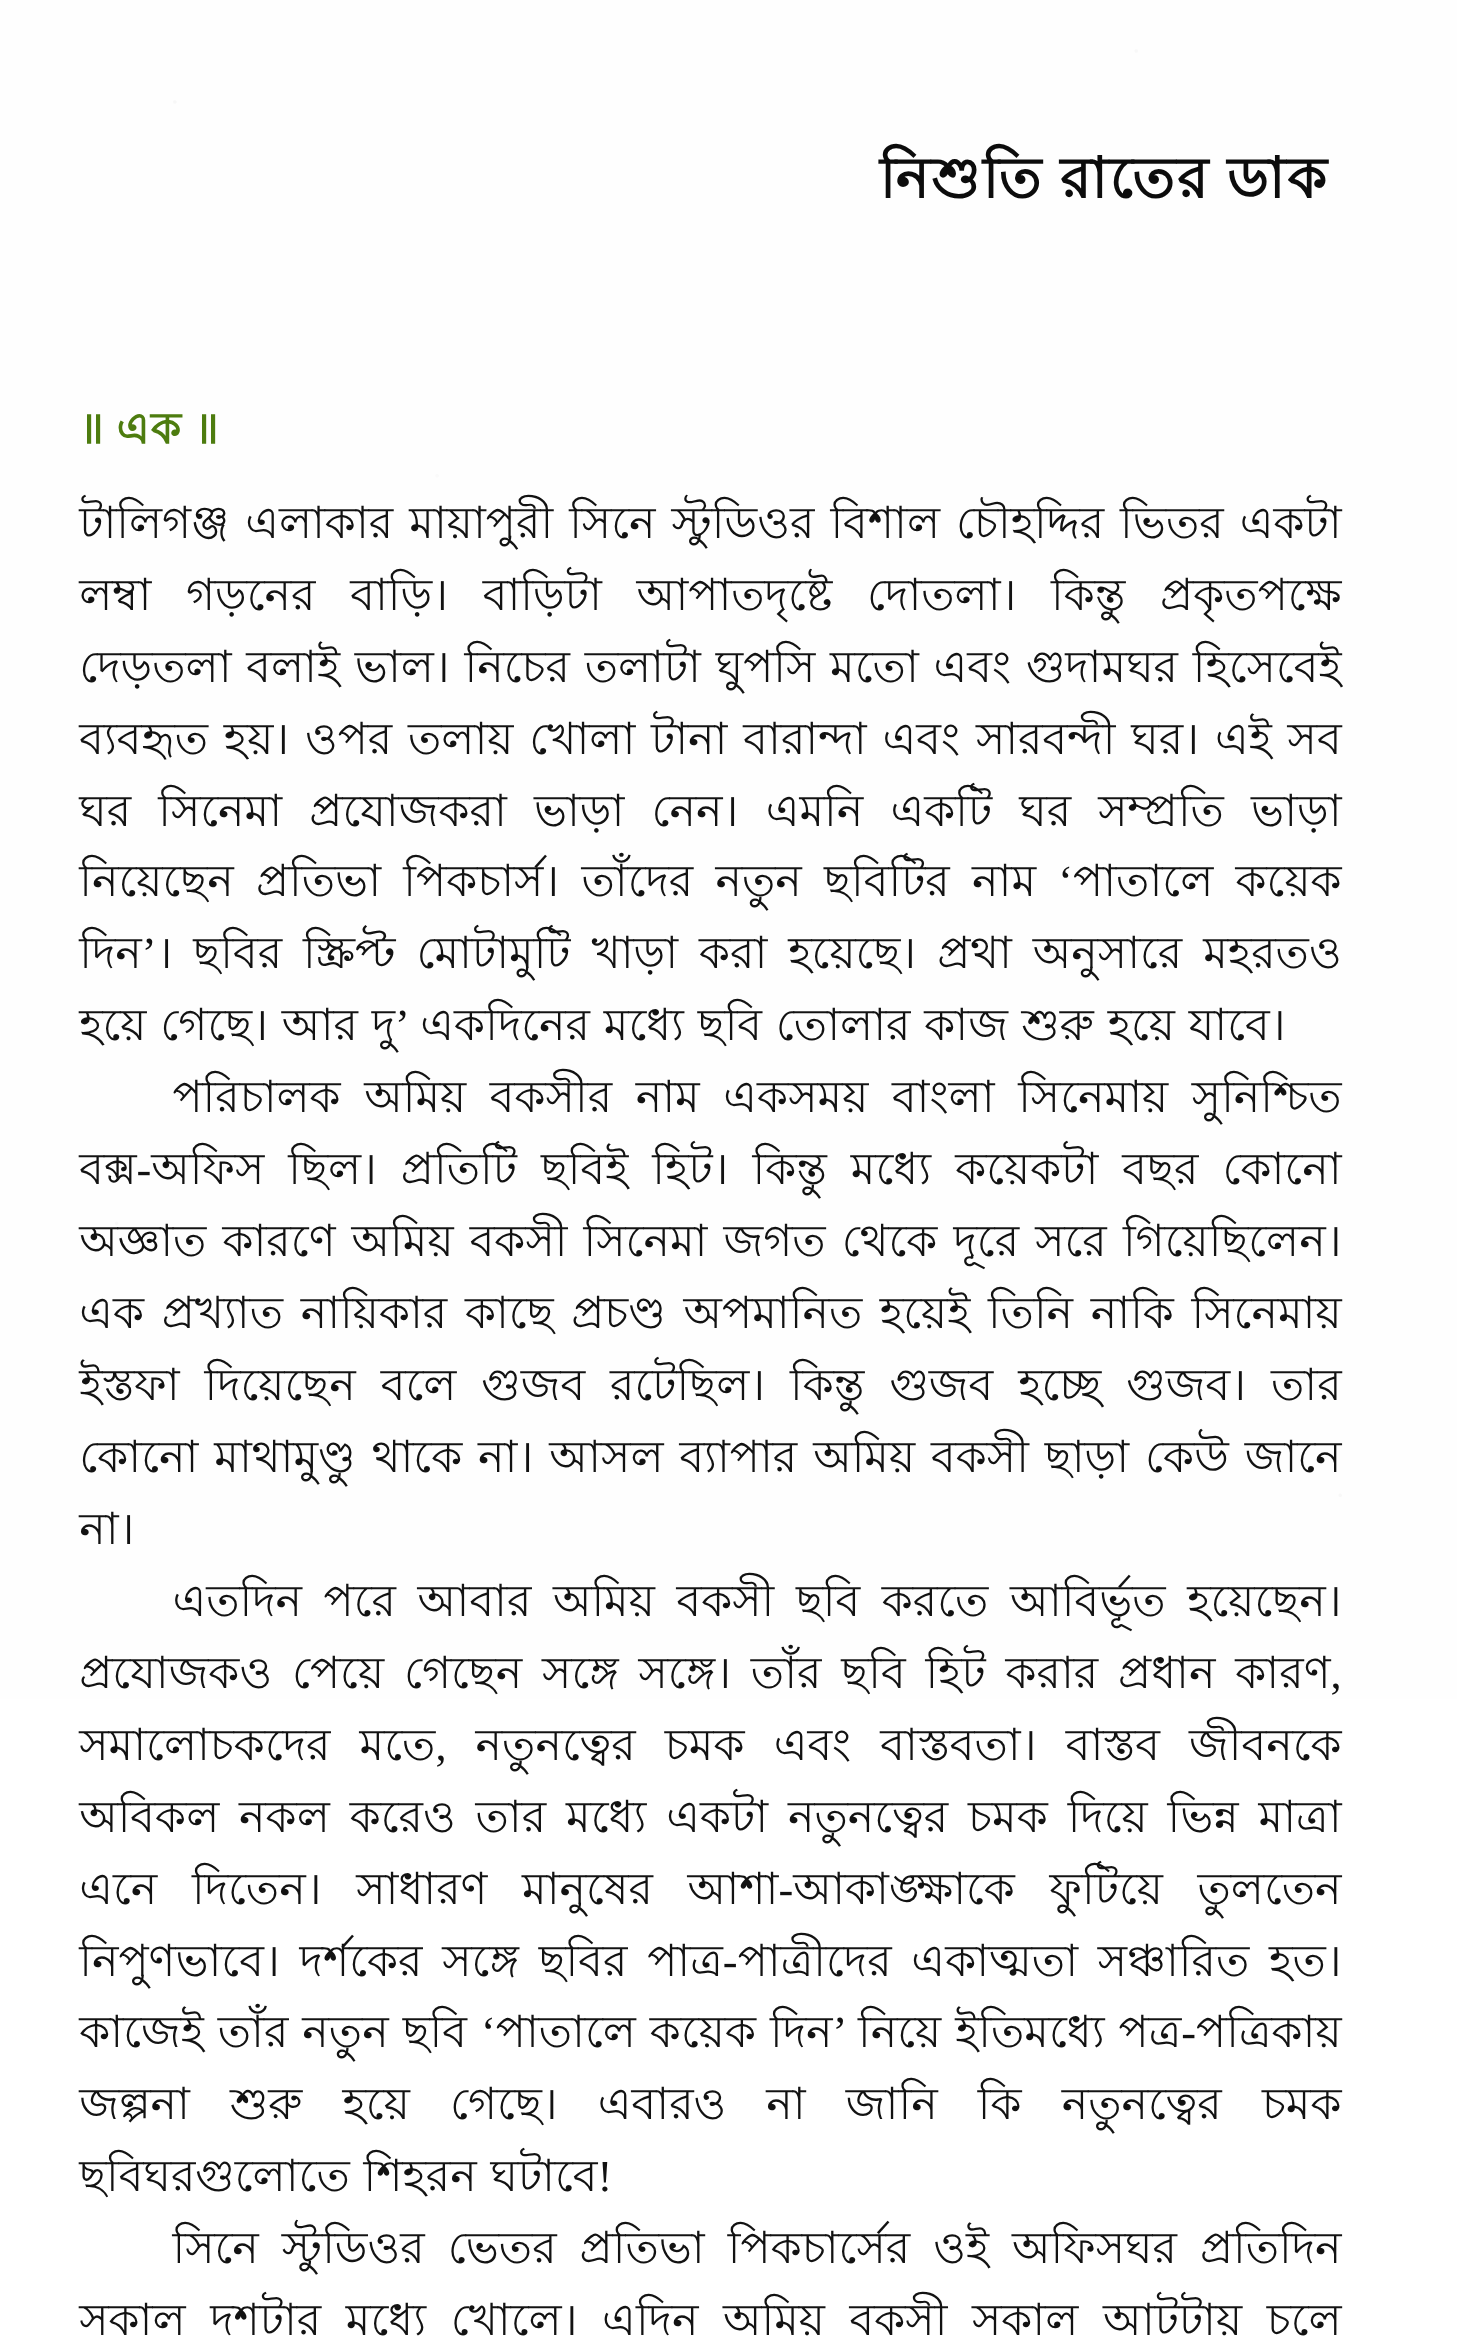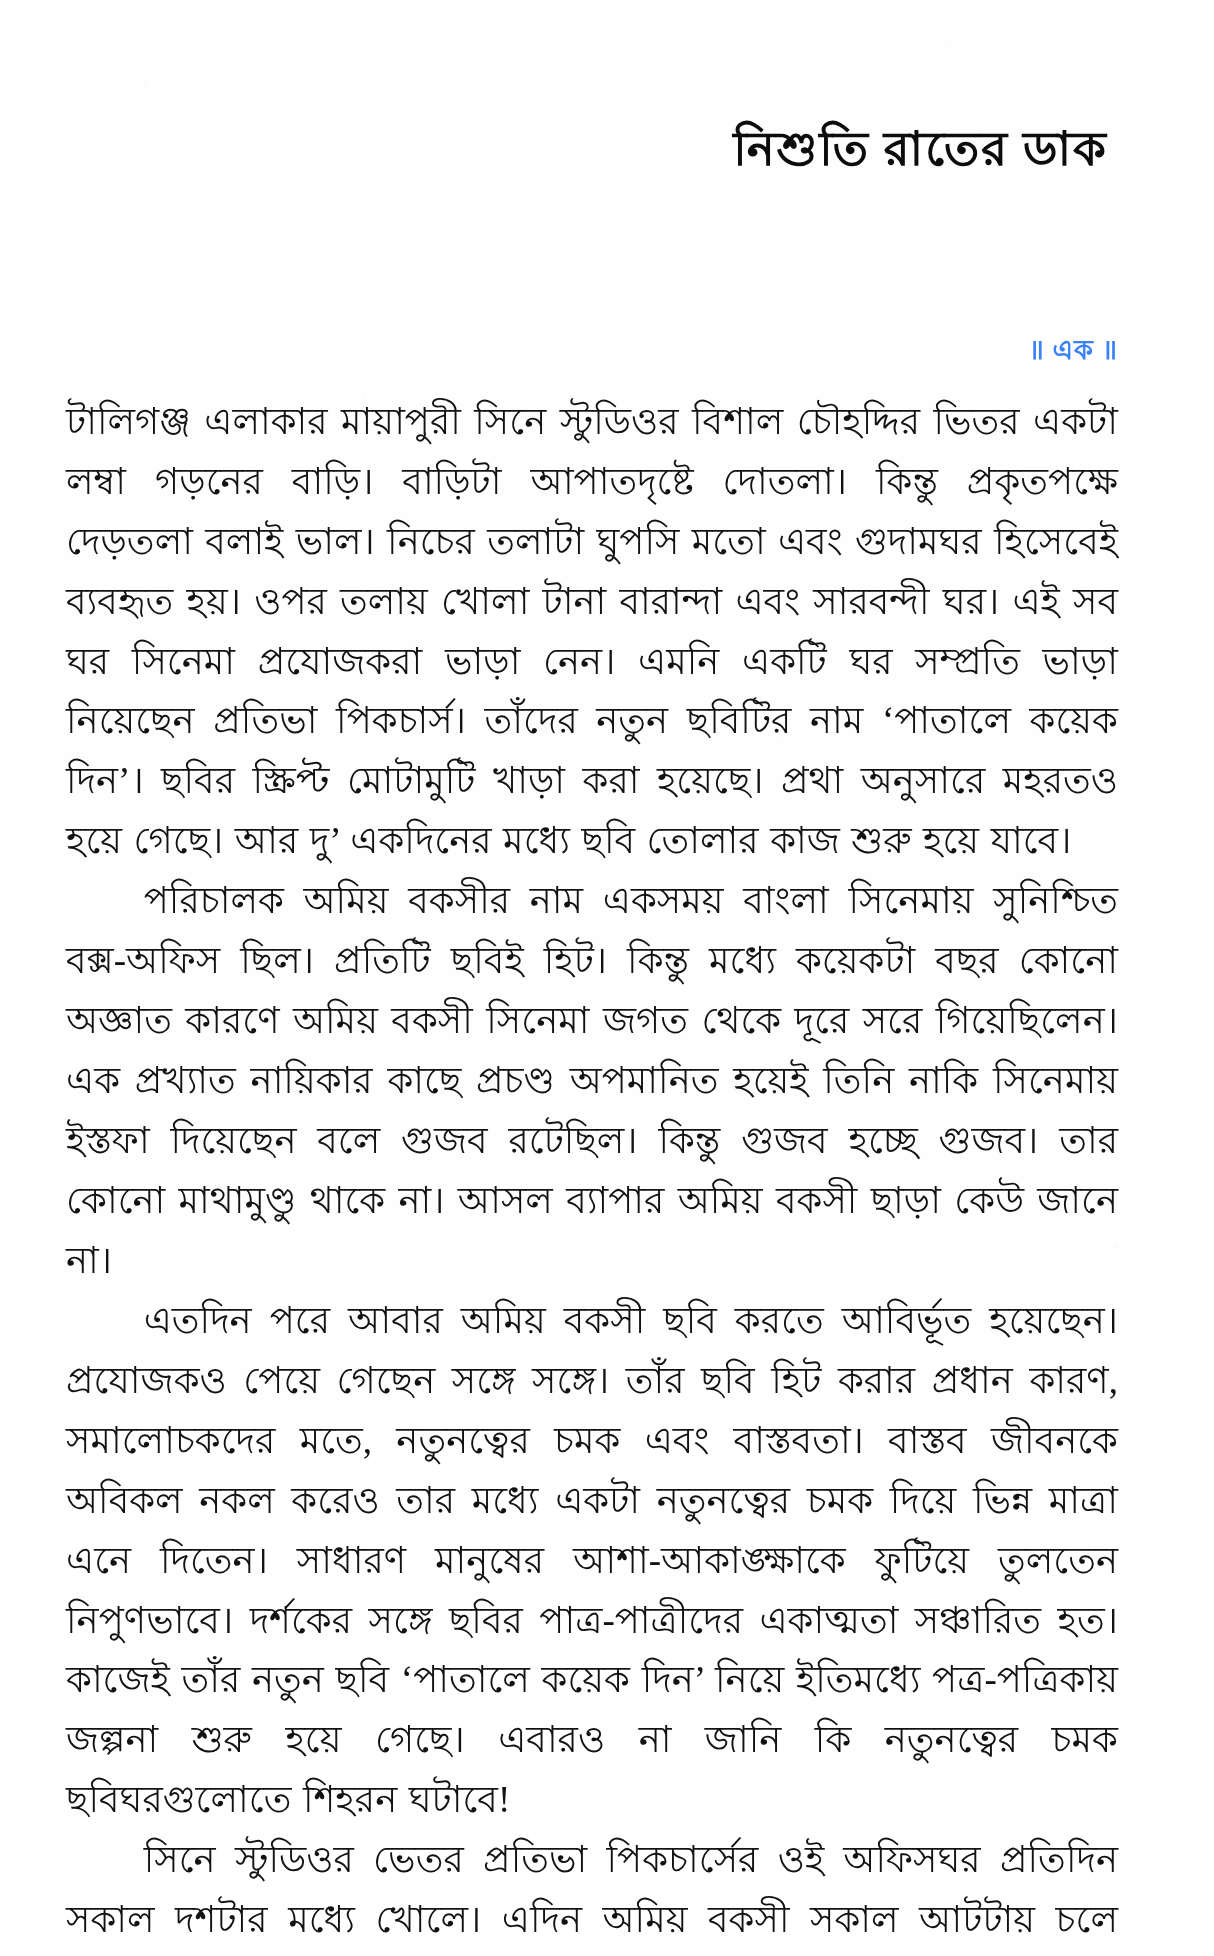--- a/index.html
+++ b/index.html
@@ -45,26 +45,26 @@
     font-size: 47px;
     letter-spacing: 2px;
     font-weight: 700;
     line-height: 1.25;
     margin: 0 0 0 0;
     padding-right: 10px;
     color: #0c0c0c;
   }
 
   .chapter-heading {
-    text-align: right;
-    font-size: 27px;
+    text-align: left;
+    font-size: 36px;
     font-weight: 700;
     margin: 150px 0 18px 0;
     letter-spacing: 1px;
-    color: #3b82f6;
+    color: #4d7c0f;
   }
 
   .body-text p {
     margin: 0;
     font-size: 37px;
     line-height: 1.62;
     text-align: justify;
     text-justify: inter-word;
     word-spacing: 0.06em;
     color: #121212;

